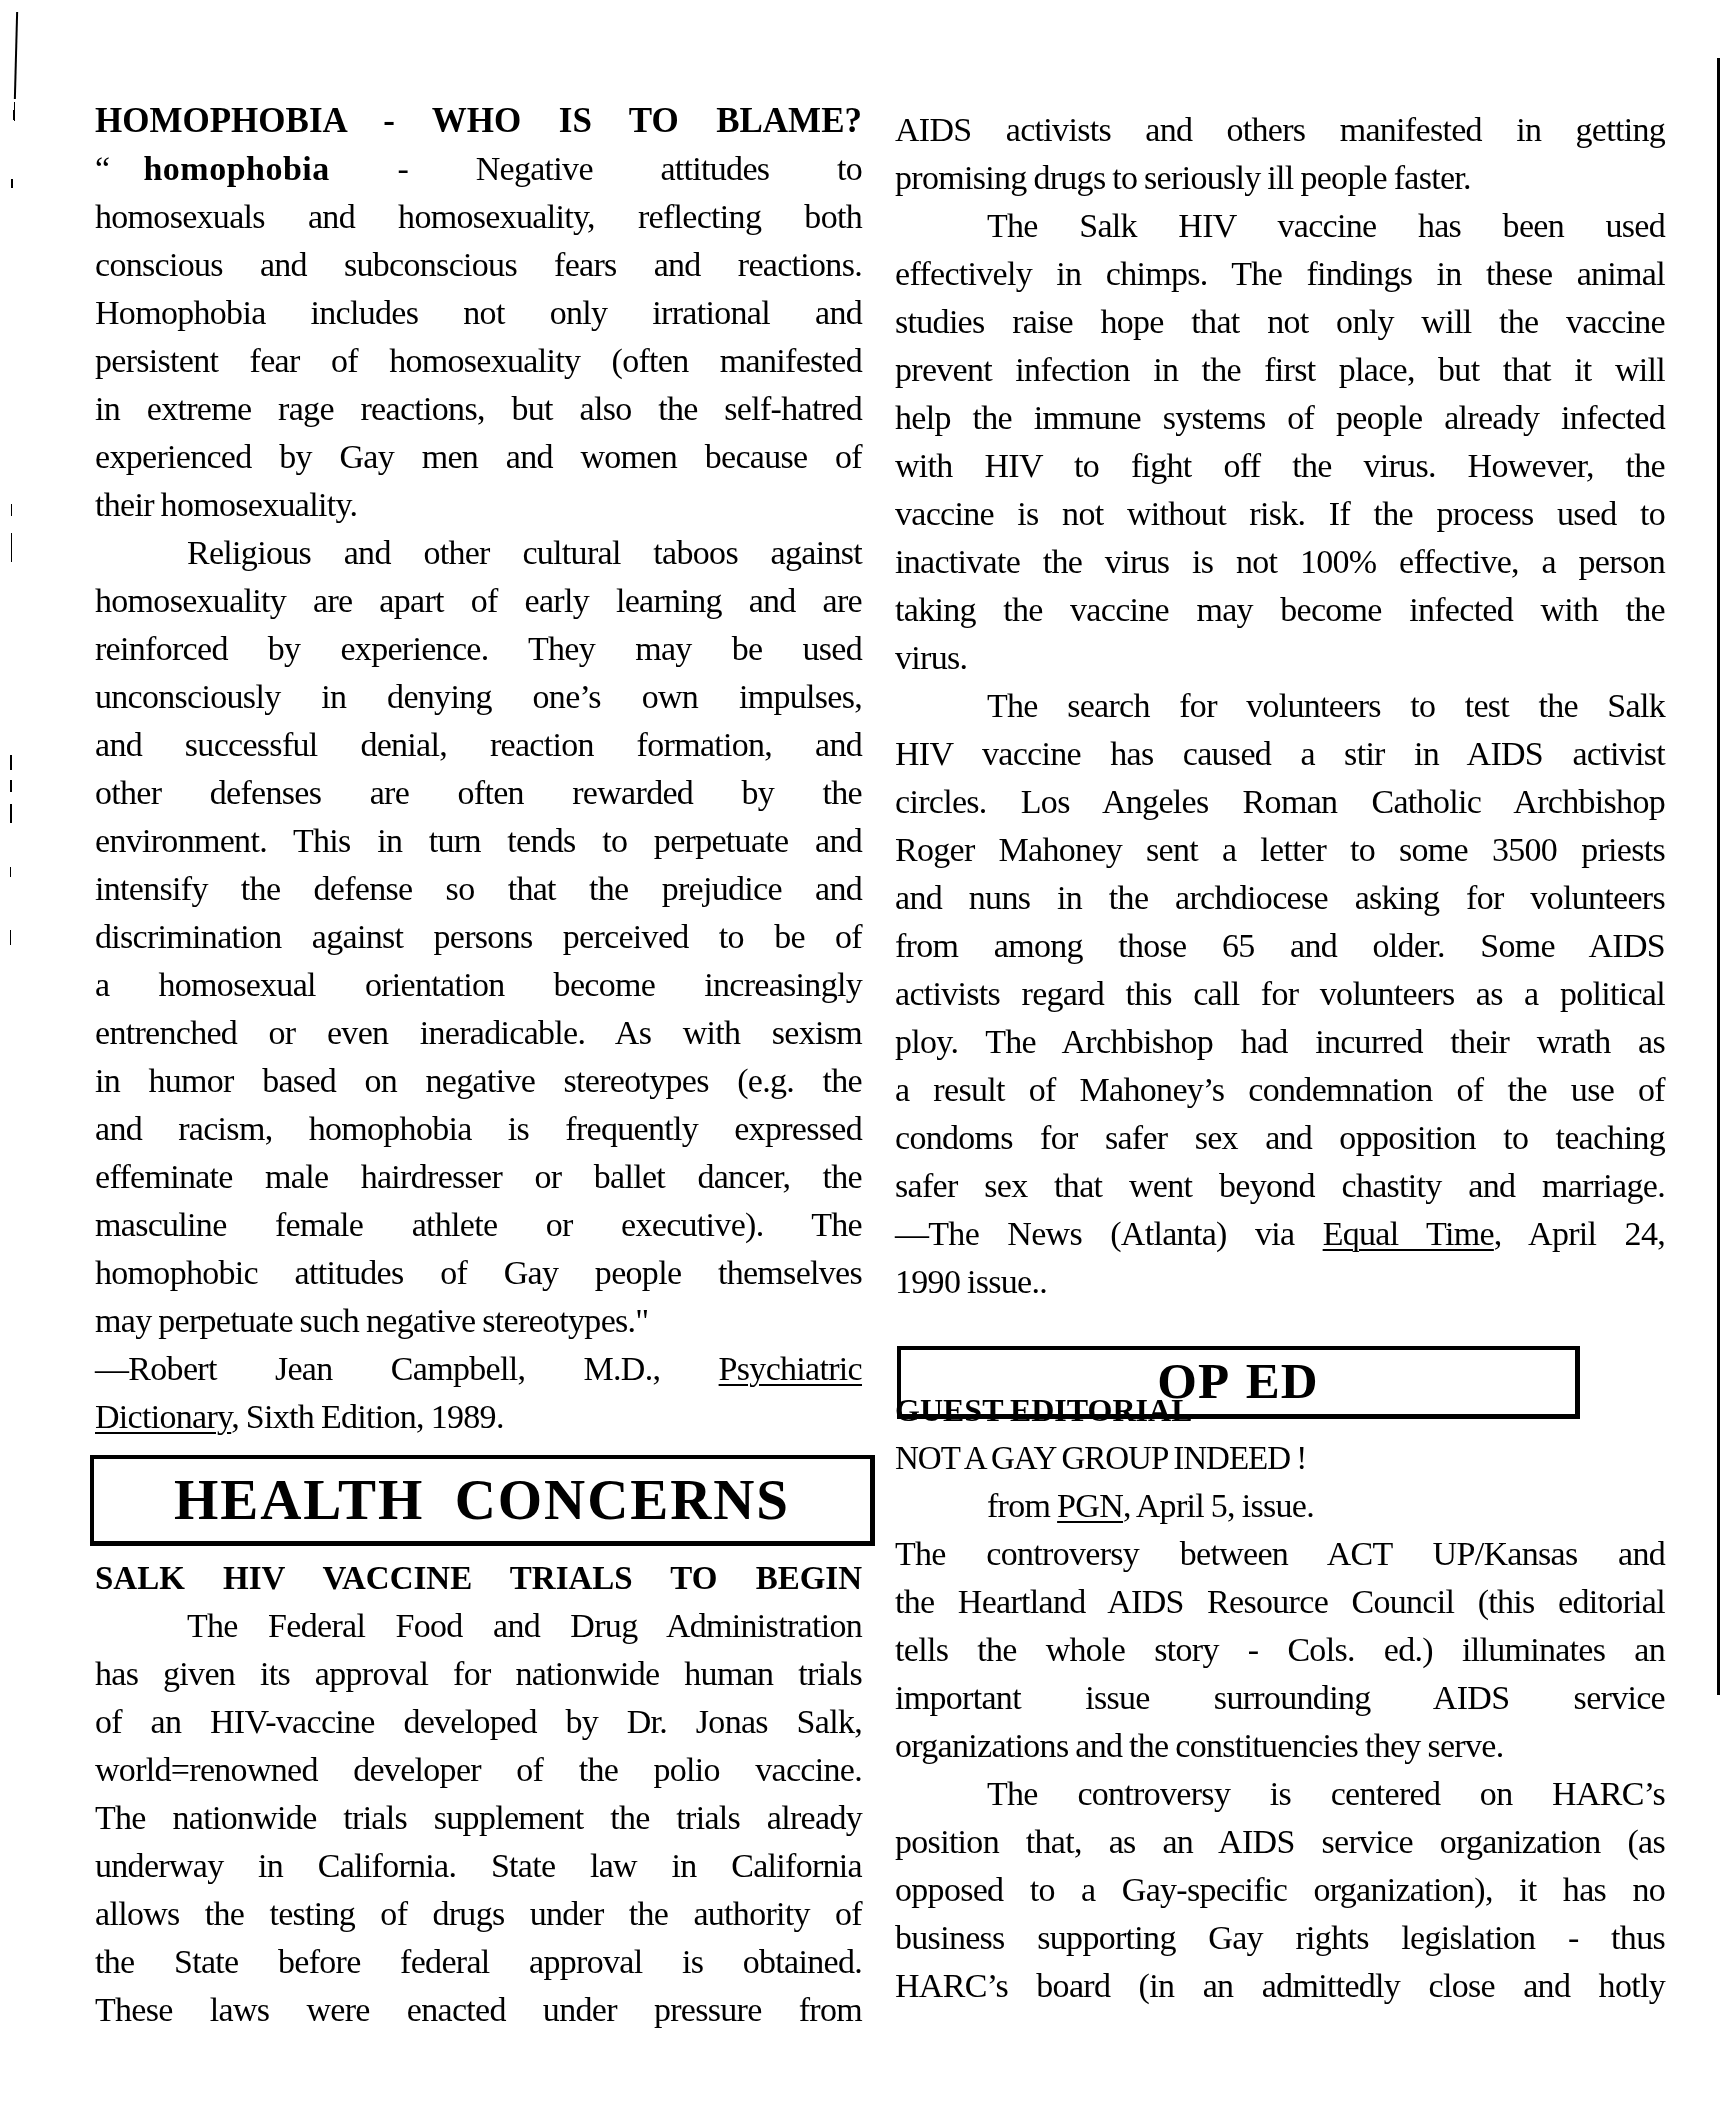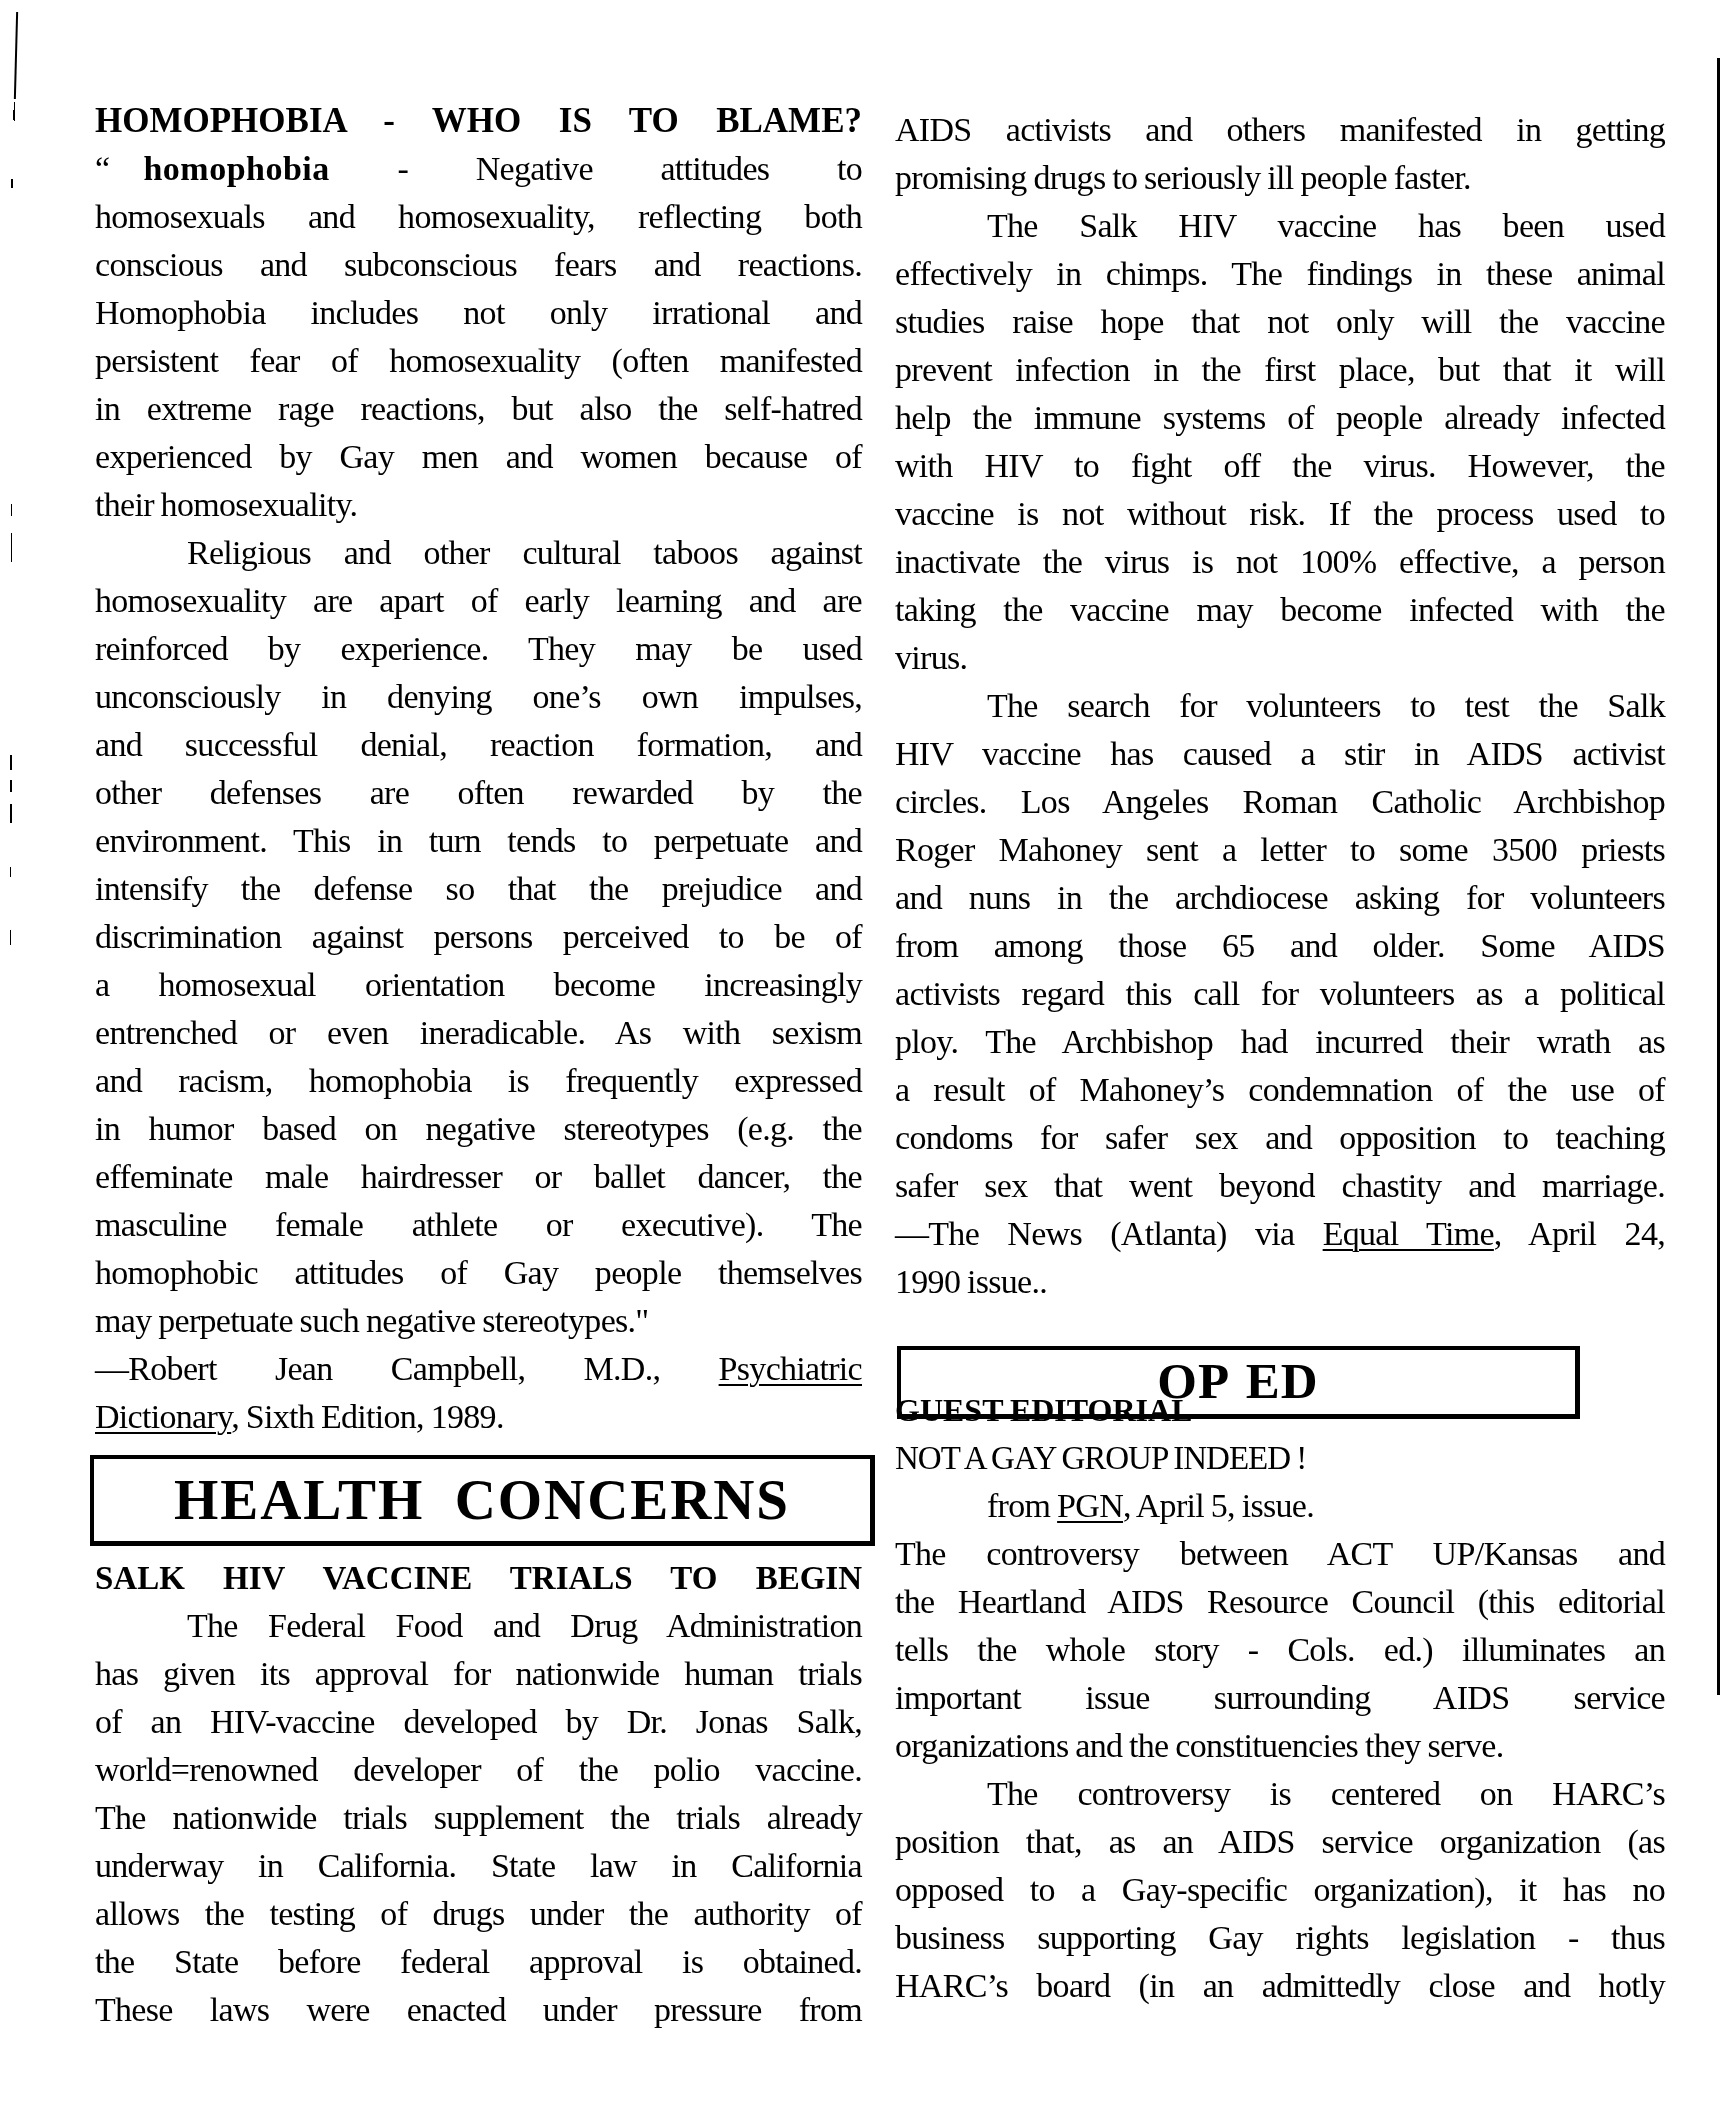--- a/index.html
+++ b/index.html
@@ -70,22 +70,22 @@
   <div class="line">homosexuality are apart of early learning and are</div>
   <div class="line">reinforced by experience. They may be used</div>
   <div class="line">unconsciously in denying one’s own impulses,</div>
   <div class="line">and successful denial, reaction formation, and</div>
   <div class="line">other defenses are often rewarded by the</div>
   <div class="line">environment. This in turn tends to perpetuate and</div>
   <div class="line">intensify the defense so that the prejudice and</div>
   <div class="line">discrimination against persons perceived to be of</div>
   <div class="line">a homosexual orientation become increasingly</div>
   <div class="line">entrenched or even ineradicable. As with sexism</div>
+  <div class="line">in humor based on negative stereotypes (e.g. the</div>
   <div class="line">and racism, homophobia is frequently expressed</div>
-  <div class="line">in humor based on negative stereotypes (e.g. the</div>
   <div class="line">effeminate male hairdresser or ballet dancer, the</div>
   <div class="line">masculine female athlete or executive). The</div>
   <div class="line">homophobic attitudes of Gay people themselves</div>
   <div class="line last">may perpetuate such negative stereotypes."</div>
   <div class="line"><span>—Robert Jean Campbell, M.D.,</span> <u>Psychiatric</u></div>
   <div class="line last"><u>Dictionary</u><span>, Sixth Edition, 1989.</span></div>
 </div>
 
 <div class="section-box" id="box-health">HEALTH CONCERNS</div>
 

